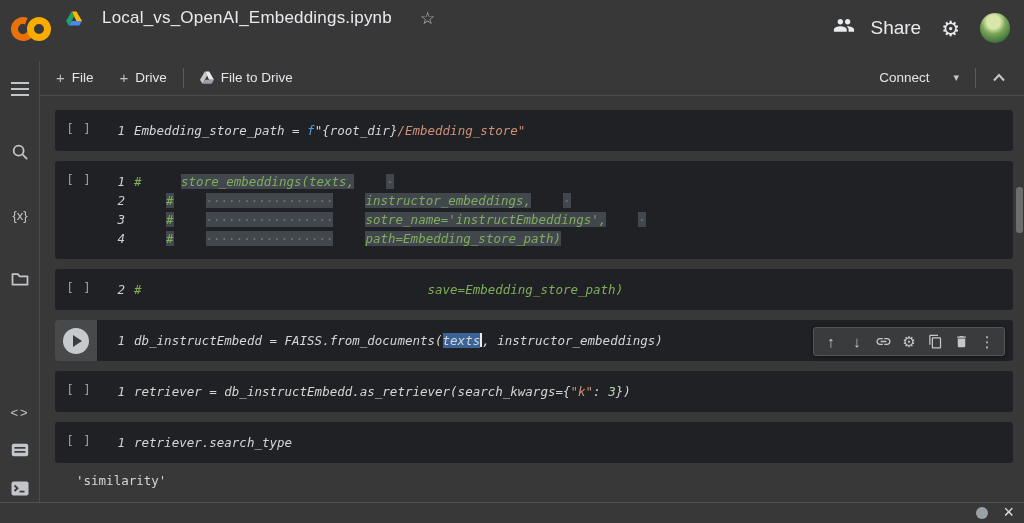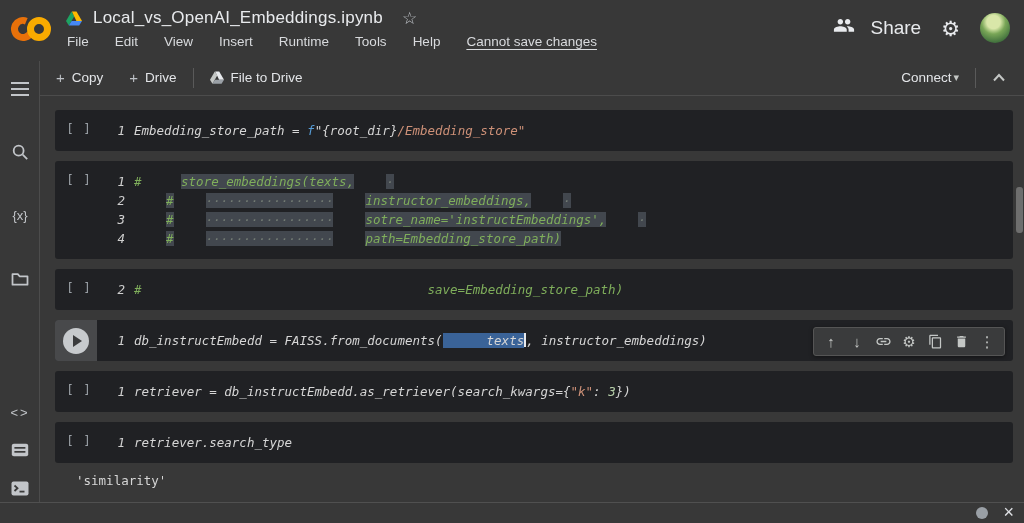--- a/index.html
+++ b/index.html
@@ -6,39 +6,39 @@
   body{
     width:1024px;height:523px;position:relative;overflow:hidden;
     background:var(--bg,#383838);
     font-family:"Liberation Sans",sans-serif;
     color:var(--text,#e8eaed);
     -webkit-font-smoothing:antialiased;
   }
   
   .header{position:absolute;top:0;left:0;right:0;height:60px;}
   .logo{position:absolute;left:8px;top:13px;width:46px;height:32px;}
-  .titlebar{position:absolute;left:66px;top:5px;display:flex;align-items:center;gap:11px;height:26px;}
+  .titlebar{position:absolute;left:66px;top:5px;display:flex;align-items:center;gap:20px;height:26px;}
   .nbtitle{font-size:17px;color:#e8eaed;letter-spacing:.2px;}
   .star{font-size:17px;color:#bdc1c6;margin-left:8px;}
   .menubar{position:absolute;left:67px;top:34px;display:flex;gap:26px;font-size:13.5px;color:#d8dadd;align-items:center;}
   .menubar .menu-item{cursor:default;}
   .save-status{text-decoration:underline;text-underline-offset:3px;}
   .header-right{position:absolute;right:14px;top:0;height:56px;display:flex;align-items:center;gap:20px;}
   .share{display:flex;gap:15px;font-size:19px;color:#e8eaed;}
   .gear-glyph{font-size:21px;color:#e8eaed;line-height:1;}
   .avatar{width:30px;height:30px;border-radius:50%;
     background:radial-gradient(circle at 45% 30%,#d9e7a9 0 25%,#79a657 45%,#3c6b3b 80%,#24482b);}
   
   .toolbar{position:absolute;top:60px;left:40px;right:0;height:36px;border-bottom:1px solid var(--divider,#4c4c4c);
     display:flex;align-items:center;padding:0 18px 0 16px;box-sizing:border-box;font-size:13.5px;color:#e3e5e8;}
   .tbtn{display:flex;align-items:center;gap:7px;}
   .plus{color:#bdc1c6;font-size:15px;}
   .vdiv{width:1px;height:20px;background:#5a5a5a;margin:0 16px;}
   .spacer{flex:1;}
-  .connect{display:flex;align-items:center;gap:2px;}
+  .connect{display:flex;align-items:center;gap:24px;}
   .caret-down{font-size:11px;color:#c4c7c5;}
   .chev-up{display:flex;align-items:center;}
   .tb-left{display:flex;align-items:center;}
   .tb-left .tbtn{margin-right:26px;}
   .tb-left .tbtn:last-child{margin-right:0;}
   
   .sidebar{position:absolute;left:0;top:61px;bottom:0;width:40px;border-right:1px solid var(--divider,#4c4c4c);box-sizing:border-box;}
   .side-ic{width:40px;height:40px;display:flex;align-items:center;justify-content:center;color:#c2c5c9;}
   .side-top{position:absolute;top:8px;left:0;display:flex;flex-direction:column;gap:23px;}
   .side-bottom{position:absolute;bottom:16px;left:0;display:flex;flex-direction:column;gap:0px;}
@@ -57,21 +57,21 @@
   .code{flex:1;padding:11px 0;font-family:"DejaVu Sans Mono",monospace;font-size:12.5px;line-height:19px;white-space:pre;color:#d6d6d6;font-style:italic;}
   .line{height:19px;}
   .ln{display:inline-block;width:22px;text-align:right;margin-right:9px;color:#d0d0d0;}
   .tok.plain{color:#d6d6d6;}
   .tok.kw{color:var(--kw,#569CD6);}
   .tok.str{color:var(--str,#CE9178);}
   .tok.num{color:var(--num,#B5CEA8);}
   .tok.com{color:var(--com,#7fae5b);}
   .tok.ws{color:#737b74;}
   .tok.sel{background:var(--sel,#42474e);margin-left:32px;}
-  .tok.selblue{background:var(--selblue,#3a6398);padding-left:44px;}
+  .tok.selblue{background:var(--selblue,#3a6398);}
   .tok.caret{display:inline-block;width:0;border-left:2px solid #e8eaed;height:14px;vertical-align:-2px;}
   .output{margin:6px 0 0 36px;font-family:"DejaVu Sans Mono",monospace;font-size:12.5px;color:#d6d6d6;}
   
   .cell-toolbar{position:absolute;top:230px;right:19px;height:27px;background:#3a3b3c;border:1px solid #555;
     border-radius:3px;box-shadow:0 1px 4px rgba(0,0,0,.45);display:flex;align-items:center;padding:0 4px;z-index:5;}
   .ct-btn{width:26px;height:25px;display:flex;align-items:center;justify-content:center;color:#c4c7c5;font-size:15px;}
   .ct-btn svg{display:block;}
   
   .bottom-strip{position:absolute;left:0;right:0;bottom:0;height:20px;background:var(--bg,#383838);border-top:1px solid #505050;z-index:8;}
   .pip-dot{position:absolute;right:36px;top:4px;width:12px;height:12px;border-radius:50%;background:#9aa0a6;}
@@ -89,47 +89,37 @@
   </svg>
   <div class="titlebar">
     <svg width="16" height="15" viewBox="0 0 16 14">
       <polygon points="5.5,0 0,9.5 2.8,14 8.3,4.8" fill="#1EA362"></polygon>
       <polygon points="5.9,0 10.5,0 16,9.5 10.4,9.5" fill="#FFBA00"></polygon>
       <polygon points="2.8,14 13.2,14 16,9.5 5.6,9.5" fill="#4688F4"></polygon>
     </svg>
     <span class="nbtitle">Local_vs_OpenAI_Embeddings.ipynb</span>
     <span class="star">☆</span>
   </div>
-  <div class="menubar">
-    <span class="menu-item">File</span>
-    <span class="menu-item">Edit</span>
-    <span class="menu-item">View</span>
-    <span class="menu-item">Insert</span>
-    <span class="menu-item">Runtime</span>
-    <span class="menu-item">Tools</span>
-    <span class="menu-item">Help</span>
-    <span class="menu-item save-status">Cannot save changes</span>
-  </div>
   <div class="header-right">
     <div class="share">
       <svg width="22" height="15" viewBox="0 0 24 16">
         <path fill="#e8eaed" d="M16 8c1.66 0 2.99-1.34 2.99-3S17.66 2 16 2c-1.66 0-3 1.34-3 3s1.34 3 3 3zm-8 0c1.66 0 2.99-1.34 2.99-3S9.66 2 8 2C6.34 2 5 3.34 5 5s1.34 3 3 3zm0 2c-2.33 0-7 1.17-7 3.5V16h14v-2.5C15 11.17 10.33 10 8 10zm8 0c-.29 0-.62.02-.97.05 1.16.84 1.97 1.97 1.97 3.45V16h6v-2.5c0-2.33-4.67-3.5-7-3.5z"></path>
       </svg>
       <span>Share</span>
     </div>
     <span class="gear-glyph">⚙</span>
     <div class="avatar"></div>
   </div>
 </div>
 
 <div class="toolbar">
   <div class="tb-left">
     <div class="tbtn">
       <span class="plus">+</span>
-      <span>Copy</span>
+      <span>File</span>
     </div>
     <div class="tbtn">
       <span class="plus">+</span>
       <span>Drive</span>
     </div>
   </div>
   <div class="vdiv"></div>
   <div class="tbtn">
     <svg width="14" height="13" viewBox="0 0 16 14">
       <polygon points="5.5,0 0,9.5 2.8,14 8.3,4.8" fill="#c4c7c5"></polygon>

